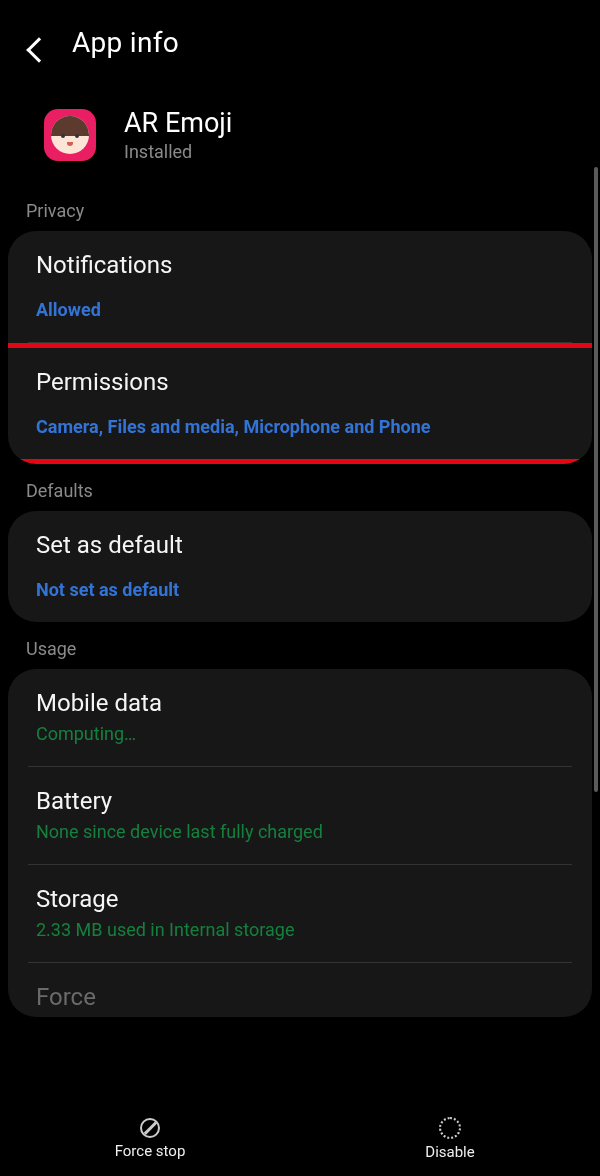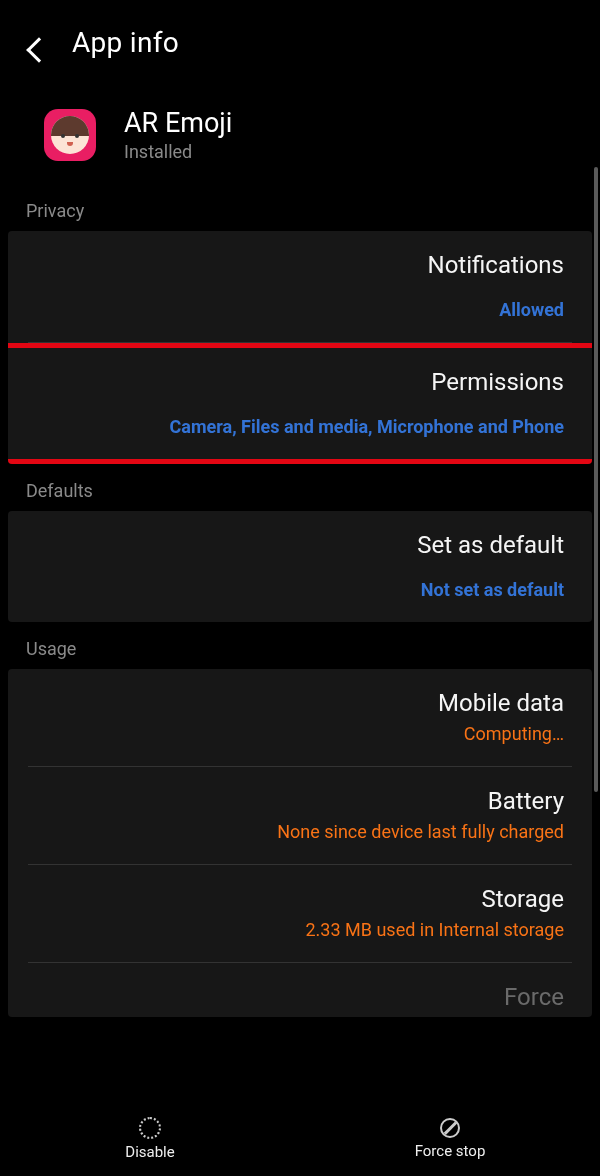--- a/index.html
+++ b/index.html
@@ -109,23 +109,22 @@
       margin-top: 2px;
     }
     .section-label {
       font-size: 18px;
       color: #8a8a8a;
       padding: 16px 20px 10px 26px;
     }
     .card {
       background: #171717;
       margin: 0 8px;
-      border-radius: 4px;
-      overflow: hidden;
-      text-align: right;
+      border-radius: 28px;
+      overflow: hidden;
     }
     .card-item {
       padding: 20px 28px 22px 28px;
     }
     .card-item.highlighted {
       border: 5px solid #e30613;
       margin: 0 -5px;
     }
     .divider {
       height: 1px;
@@ -138,21 +137,21 @@
       color: #f5f5f5;
     }
     .item-sub {
       font-size: 18px;
       color: #3373d6;
       margin-top: 20px;
       font-weight: bold;
     }
     .item-sub-gray {
       font-size: 18px;
-      color: #f97316;
+      color: #15803d;
       margin-top: 6px;
     }
     .item-title-faded {
       font-size: 24px;
       font-weight: 400;
       color: #6a6a6a;
     }
     .cut-off {
       height: 54px;
       overflow: hidden;
@@ -266,20 +265,20 @@
       <div class="item-title-faded">Force</div>
 
     </div>
   </div>
 
   <div class="scrollbar"></div>
 </div>
 
 <div class="bottom-bar">
   <div class="bottom-btn">
+    <div class="stop-icon"></div>
+    <span>Force stop</span>
+  </div>
+  <div class="bottom-btn">
     <div class="disable-icon"></div>
     <span>Disable</span>
   </div>
-  <div class="bottom-btn">
-    <div class="stop-icon"></div>
-    <span>Force stop</span>
-  </div>
 </div>
 
 </body></html>

